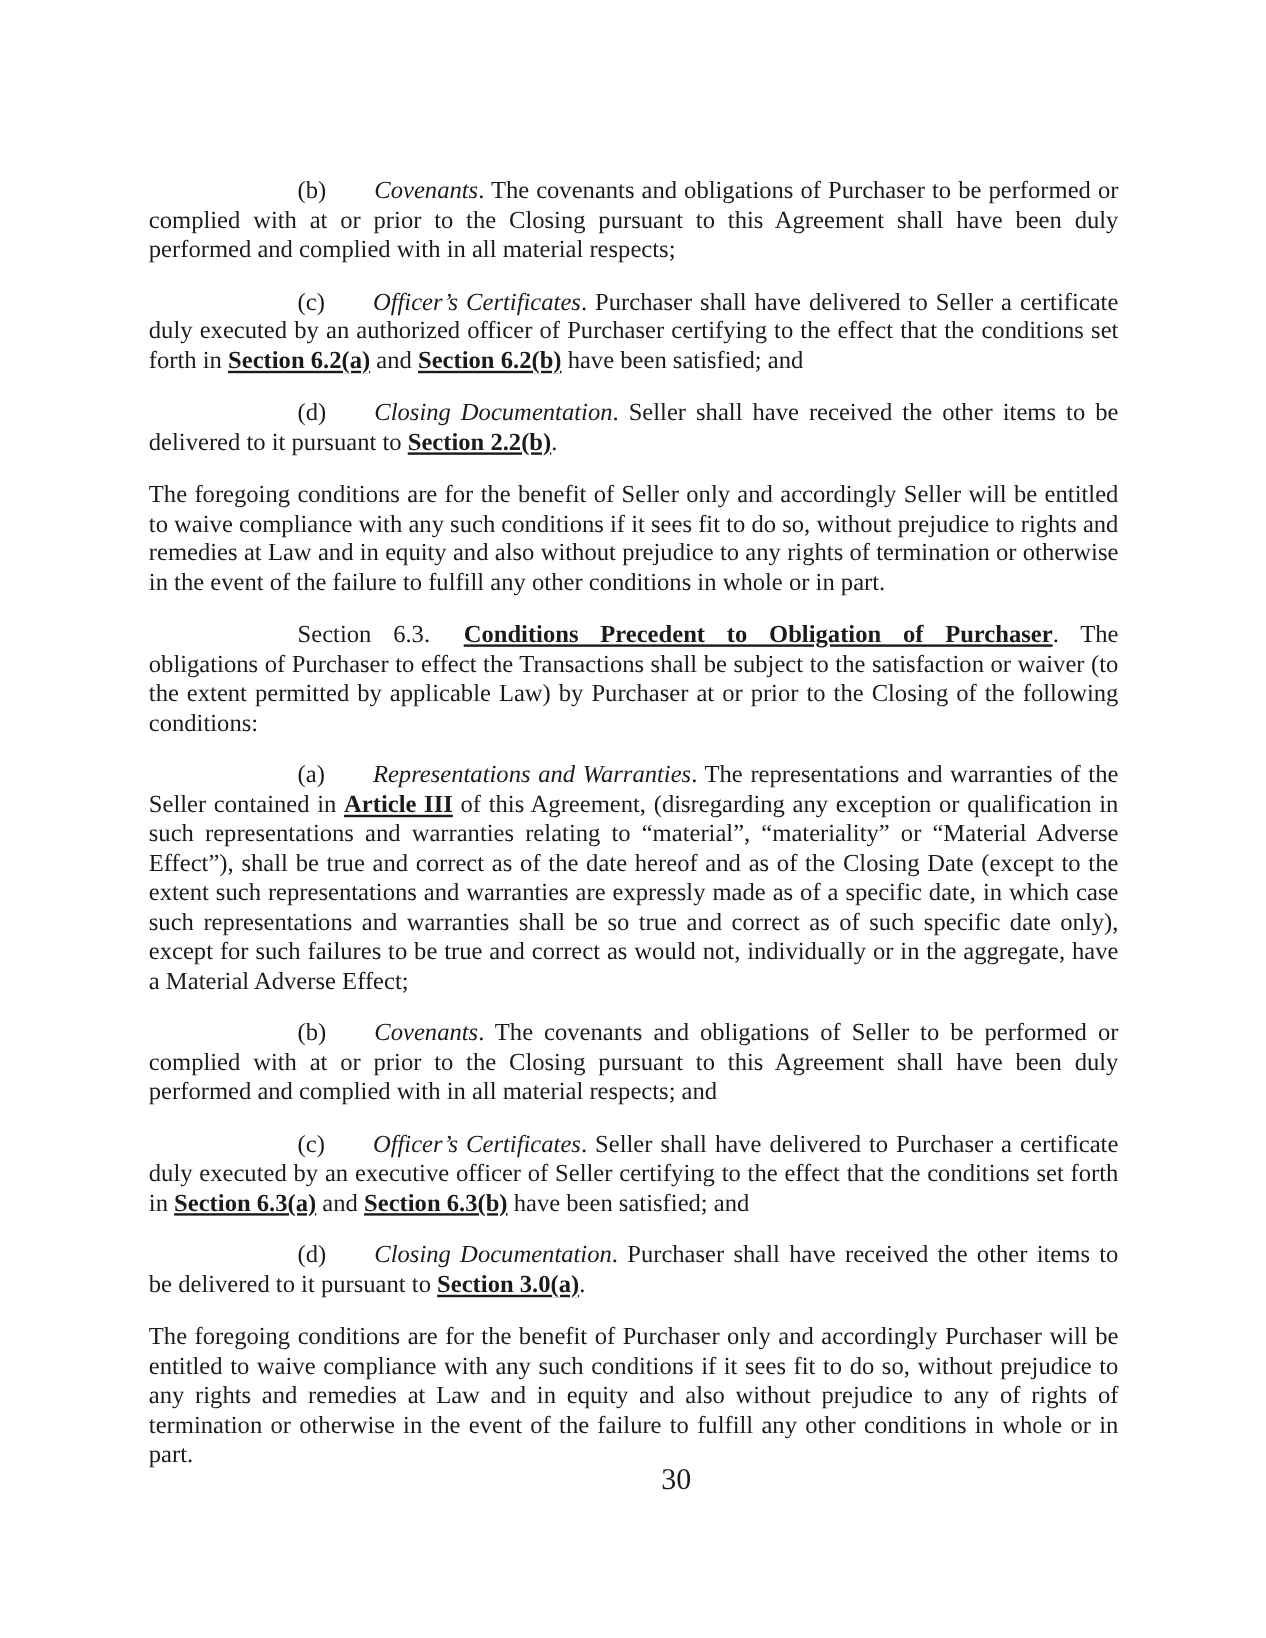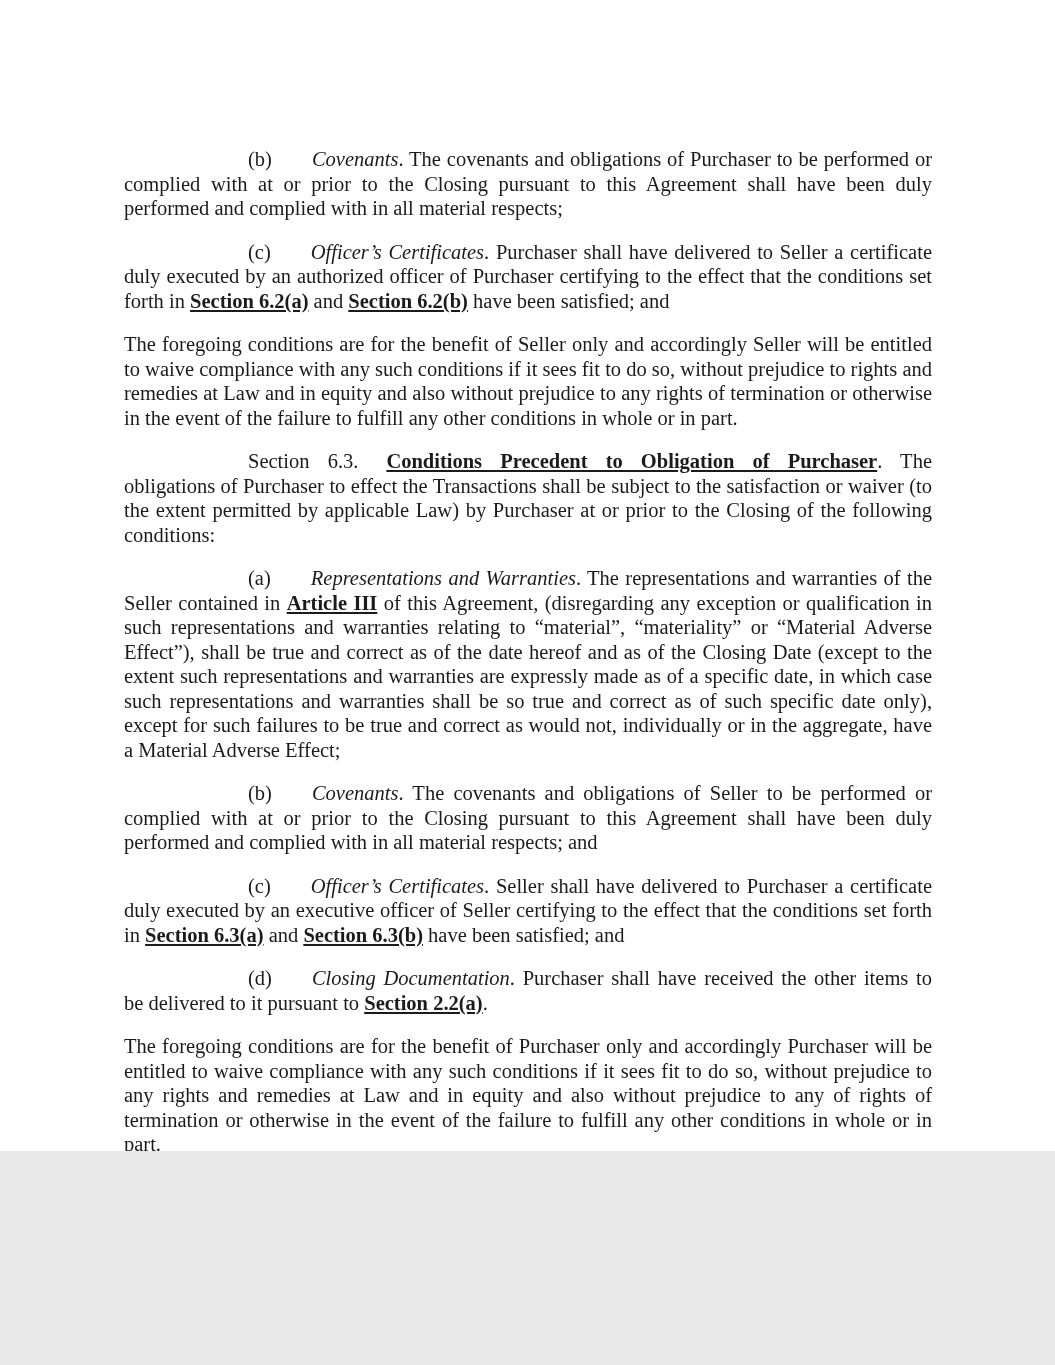--- a/index.html
+++ b/index.html
@@ -1,19 +1,19 @@
 <!DOCTYPE html>
 <html><head>
 <meta charset="utf-8">
 <style>
   html, body { margin: 0; padding: 0; background: #e8e8e8; }
   .page {
     position: relative;
     width: 1055px;
-    height: 1151px;
+    height: 1365px;
     margin: 0 auto;
     background: #ffffff;
     color: #1b1b1b;
     font-family: "Liberation Serif", "DejaVu Serif", serif;
     overflow: hidden;
   }
   .doc {
     position: absolute;
     left: 124px;
     top: 147px;
@@ -39,22 +39,23 @@
     padding-left: 36px;
   }
 </style>
 </head>
 <body>
 
 <div class="page">
   <div class="doc" id="document-body">
       <p class="para indent"><span class="run-normal">(b)</span><span class="run-tab" style="width: 40px;"></span><span class="run-italic">Covenants</span><span class="run-normal">. The covenants and obligations of Purchaser to be performed or complied with at or prior to the Closing pursuant to this Agreement shall have been duly performed and complied with in all material respects;</span></p>
       <p class="para indent"><span class="run-normal">(c)</span><span class="run-tab" style="width: 40px;"></span><span class="run-italic">Officer’s Certificates</span><span class="run-normal">. Purchaser shall have delivered to Seller a certificate duly executed by an authorized officer of Purchaser certifying to the effect that the conditions set forth in </span><span class="run-underline">Section 6.2(a)</span><span class="run-normal"> and </span><span class="run-underline">Section 6.2(b)</span><span class="run-normal"> have been satisfied; and</span></p>
+      <p class="para indent"><span class="run-normal">(d)</span><span class="run-tab" style="width: 40px;"></span><span class="run-italic">Closing Documentation</span><span class="run-normal">. Seller shall have received the other items to be delivered to it pursuant to </span><span class="run-underline">Section 2.2(b)</span><span class="run-normal">.</span></p>
       <p class="para"><span class="run-normal">The foregoing conditions are for the benefit of Seller only and accordingly Seller will be entitled to waive compliance with any such conditions if it sees fit to do so, without prejudice to rights and remedies at Law and in equity and also without prejudice to any rights of termination or otherwise in the event of the failure to fulfill any other conditions in whole or in part.</span></p>
       <p class="para indent"><span class="run-normal">Section 6.3.</span><span class="run-tab" style="width: 28px;"></span><span class="run-underline">Conditions Precedent to Obligation of Purchaser</span><span class="run-normal">. The obligations of Purchaser to effect the Transactions shall be subject to the satisfaction or waiver (to the extent permitted by applicable Law) by Purchaser at or prior to the Closing of the following conditions:</span></p>
       <p class="para indent"><span class="run-normal">(a)</span><span class="run-tab" style="width: 40px;"></span><span class="run-italic">Representations and Warranties</span><span class="run-normal">. The representations and warranties of the Seller contained in </span><span class="run-underline">Article III</span><span class="run-normal"> of this Agreement, (disregarding any exception or qualification in such representations and warranties relating to “material”, “materiality” or “Material Adverse Effect”), shall be true and correct as of the date hereof and as of the Closing Date (except to the extent such representations and warranties are expressly made as of a specific date, in which case such representations and warranties shall be so true and correct as of such specific date only), except for such failures to be true and correct as would not, individually or in the aggregate, have a Material Adverse Effect;</span></p>
       <p class="para indent"><span class="run-normal">(b)</span><span class="run-tab" style="width: 40px;"></span><span class="run-italic">Covenants</span><span class="run-normal">. The covenants and obligations of Seller to be performed or complied with at or prior to the Closing pursuant to this Agreement shall have been duly performed and complied with in all material respects; and</span></p>
       <p class="para indent"><span class="run-normal">(c)</span><span class="run-tab" style="width: 40px;"></span><span class="run-italic">Officer’s Certificates</span><span class="run-normal">. Seller shall have delivered to Purchaser a certificate duly executed by an executive officer of Seller certifying to the effect that the conditions set forth in </span><span class="run-underline">Section 6.3(a)</span><span class="run-normal"> and </span><span class="run-underline">Section 6.3(b)</span><span class="run-normal"> have been satisfied; and</span></p>
-      <p class="para indent"><span class="run-normal">(d)</span><span class="run-tab" style="width: 40px;"></span><span class="run-italic">Closing Documentation</span><span class="run-normal">. Purchaser shall have received the other items to be delivered to it pursuant to </span><span class="run-underline">Section 2.2(a)</span><span class="run-normal">.</span></p>
+      <p class="para indent"><span class="run-normal">(d)</span><span class="run-tab" style="width: 40px;"></span><span class="run-italic">Closing Documentation</span><span class="run-normal">. Purchaser shall have received the other items to be delivered to it pursuant to </span><span class="run-underline">Section 3.0(a)</span><span class="run-normal">.</span></p>
       <p class="para"><span class="run-normal">The foregoing conditions are for the benefit of Purchaser only and accordingly Purchaser will be entitled to waive compliance with any such conditions if it sees fit to do so, without prejudice to any rights and remedies at Law and in equity and also without prejudice to any of rights of termination or otherwise in the event of the failure to fulfill any other conditions in whole or in part.</span></p>
     </div>
   <div class="page-number">30</div>
 </div>
 
 </body></html>

